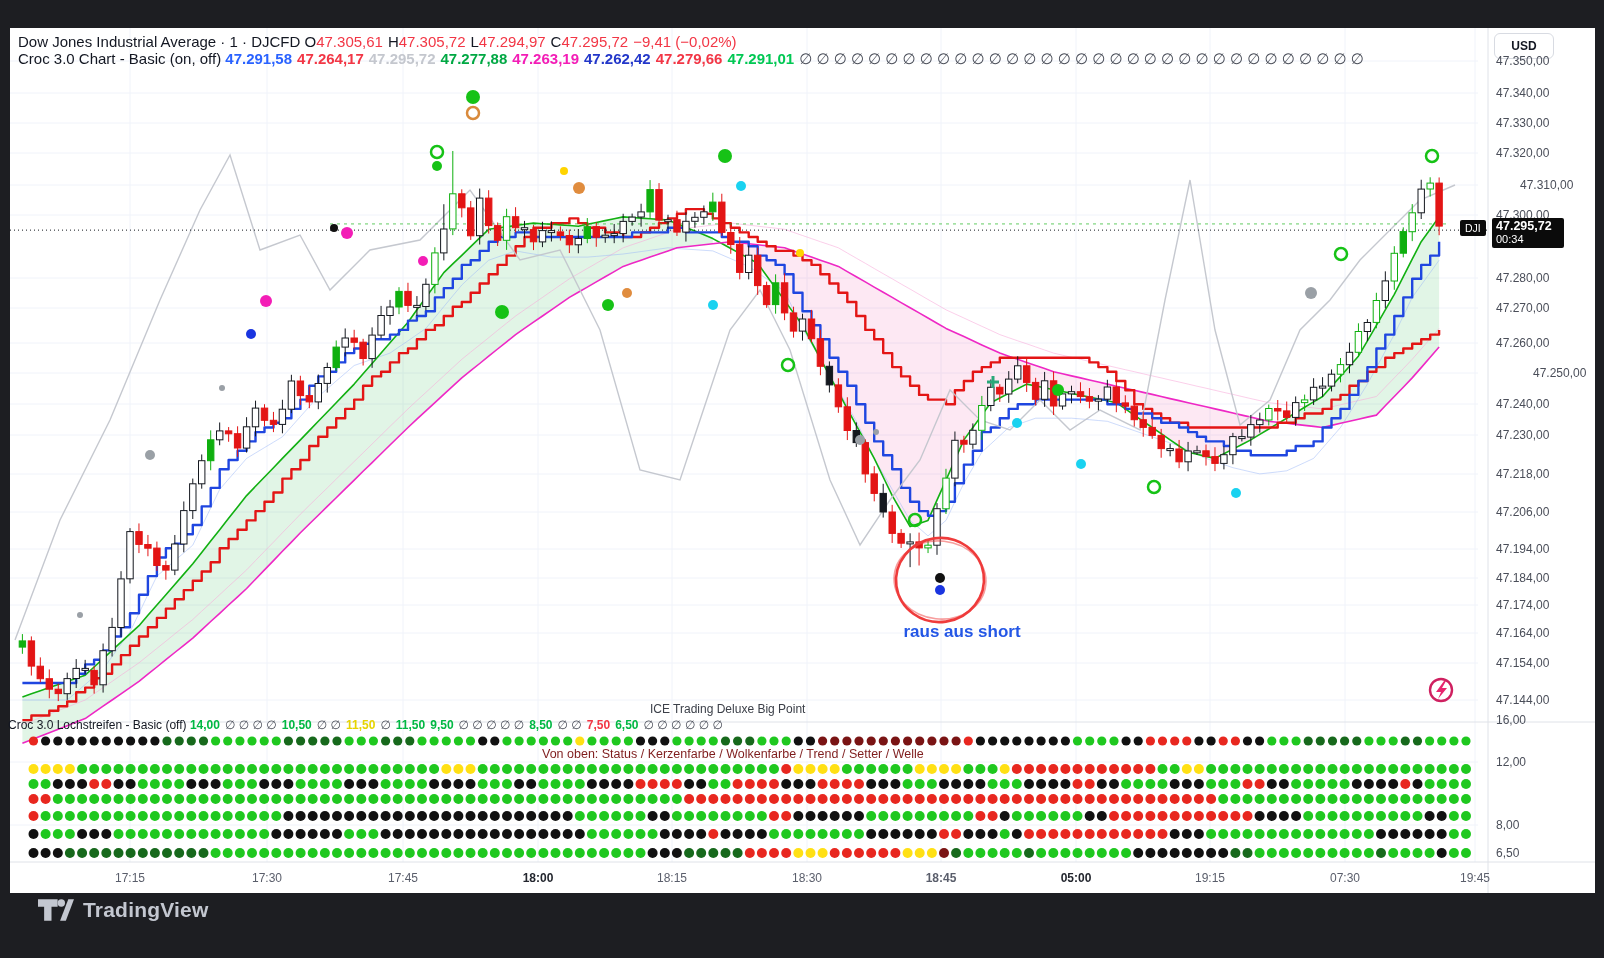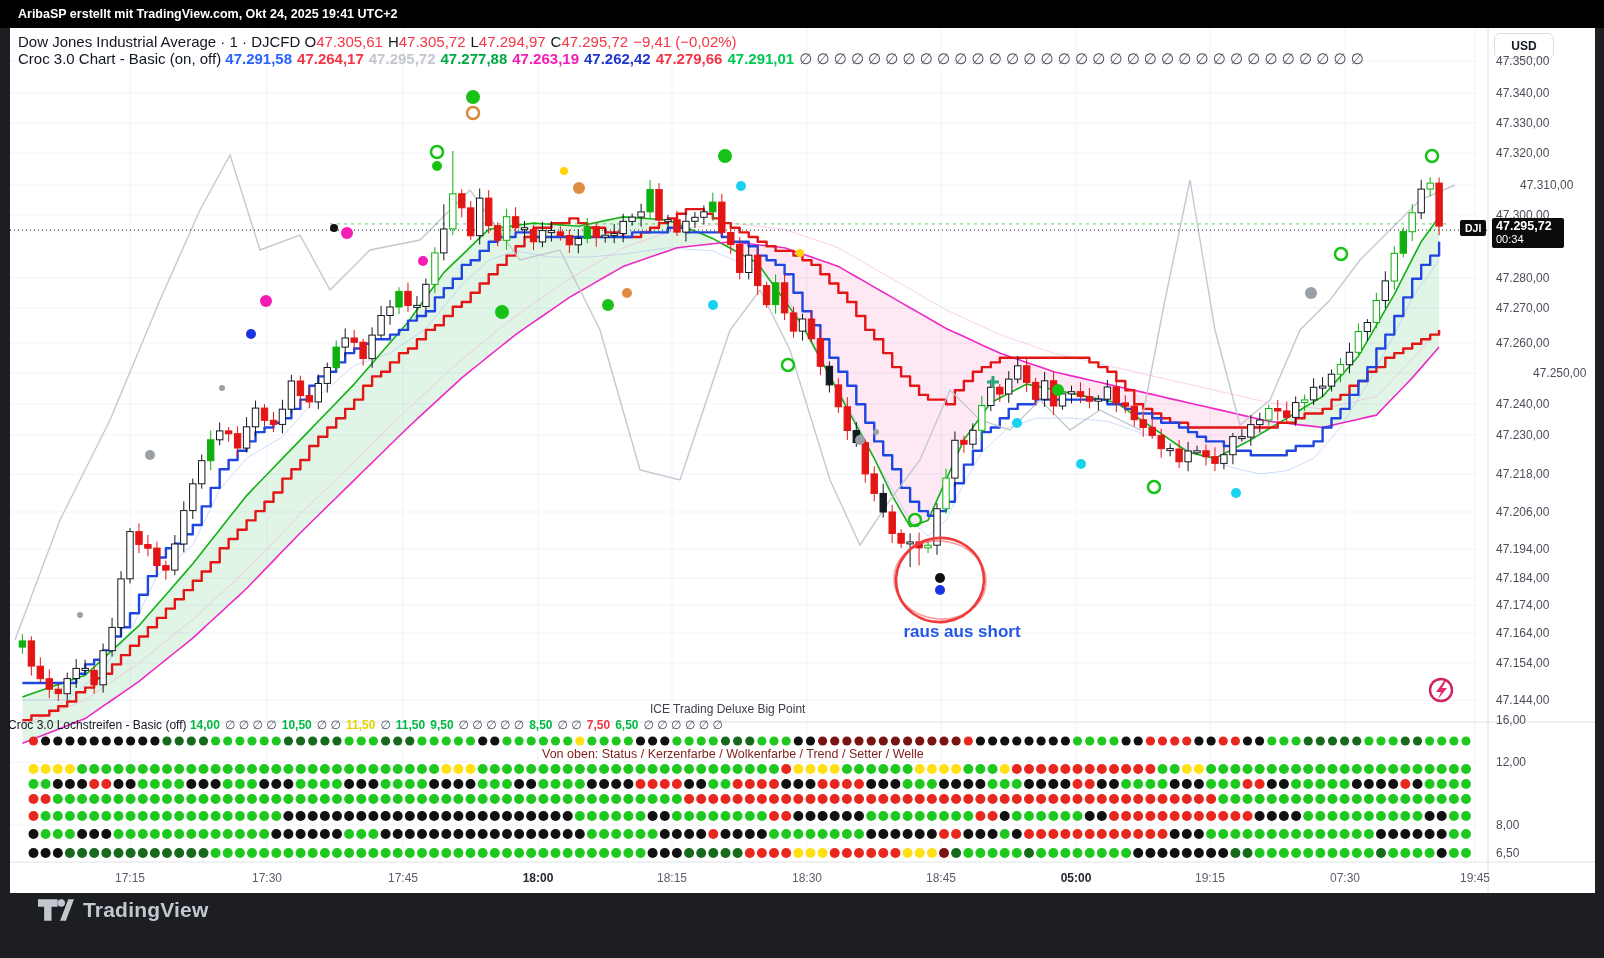--- a/index.html
+++ b/index.html
@@ -14,40 +14,37 @@
   .time-label{position:absolute;top:870px;width:64px;text-align:center;font-size:12px;color:#5a5e6b;height:16px;line-height:16px;}
   .time-label.bold{font-weight:700;color:#23262e;}
   #legend-1,#legend-2{position:absolute;font-size:15px;color:#131722;z-index:5;}
   #legend-1{left:18px;top:33px;}
   #legend-2{left:18px;top:50px;}
   #legend-lower{position:absolute;left:8px;top:718px;font-size:12px;color:#131722;z-index:5;}
   .tok{margin-right:5px;}
   .tt{font-weight:400;}
   #usd-button{position:absolute;left:1494px;top:33px;width:58px;height:24px;border:1px solid #d8dbe2;
     border-radius:6px;background:#fff;color:#131722;font-size:12px;font-weight:600;text-align:center;line-height:24px;}
-  #dji-chip{position:absolute;left:1460px;top:220px;background:#0b0b0b;color:#fff;font-size:10.5px;font-weight:700;
+  #dji-chip{position:absolute;left:1460px;top:220px;background:#0b0b0b;color:#fff;font-size:10.5px;font-weight:400;
     padding:2px 5px;border-radius:2px;}
   #price-tag{position:absolute;left:1492px;top:218px;width:64px;background:#0b0b0b;color:#fff;border-radius:2px;
     padding:2px 4px;line-height:13px;}
   #price-tag .p{font-size:12.5px;font-weight:700;}
   #price-tag .c{font-size:11px;}
   #ice-label{position:absolute;left:650px;top:702px;font-size:12px;color:#3c4049;z-index:6;}
   #von-oben{position:absolute;left:539px;top:747px;font-size:12.5px;color:#7f1d1d;z-index:6;background:#fff;padding:0 3px;}
   #annotation-text{position:absolute;left:876px;top:622px;width:172px;text-align:center;color:#2457e6;
     font-weight:700;font-size:17px;z-index:6;}
   #footer{position:absolute;left:38px;top:898px;display:flex;align-items:center;gap:9px;color:#c3c7d0;}
   #footer .brand{font-size:21px;font-weight:700;letter-spacing:.2px;}
 </style>
 </head>
 <body>
 
 <div id="screen">
-  <div id="top-bar">
-    <span>AribaSP erstellt mit TradingView.com, Okt 24, 2025 19:41 UTC+2</span>
-  </div>
 
   <div id="chart-panel"></div>
   <svg id="chart-svg" width="1585" height="865" viewBox="0 0 1585 865">
       <g>
         <line x1="120" y1="0" x2="120" y2="834" stroke="#f0f3fa"></line>
         <line x1="257" y1="0" x2="257" y2="834" stroke="#f0f3fa"></line>
         <line x1="393" y1="0" x2="393" y2="834" stroke="#f0f3fa"></line>
         <line x1="528" y1="0" x2="528" y2="834" stroke="#f0f3fa"></line>
         <line x1="662" y1="0" x2="662" y2="834" stroke="#f0f3fa"></line>
         <line x1="797" y1="0" x2="797" y2="834" stroke="#f0f3fa"></line>
@@ -1351,21 +1348,21 @@
     <div class="p">47.295,72</div>
     <div class="c">00:34</div>
   </div>
   <div id="time-axis-labels">
       <div class="time-label" style="left: 98px;">17:15</div>
       <div class="time-label" style="left: 235px;">17:30</div>
       <div class="time-label" style="left: 371px;">17:45</div>
       <div class="time-label bold" style="left: 506px;">18:00</div>
       <div class="time-label" style="left: 640px;">18:15</div>
       <div class="time-label" style="left: 775px;">18:30</div>
-      <div class="time-label" style="left: 909px;">18:45</div>
+      <div class="time-label" style="left: 909px; font-weight: bold;">18:45</div>
       <div class="time-label bold" style="left: 1044px;">05:00</div>
       <div class="time-label" style="left: 1178px;">19:15</div>
       <div class="time-label" style="left: 1313px;">07:30</div>
       <div class="time-label" style="left: 1443px;">19:45</div>
     </div>
 
   <div id="footer">
     <svg width="36" height="24" viewBox="0 0 44 26">
       <path fill="#c3c7d0" d="M0 0h24v9h-7.5v17h-9V9H0z"></path>
       <path fill="#c3c7d0" d="M27 26 L37 0 h7 L34 26z"></path>

